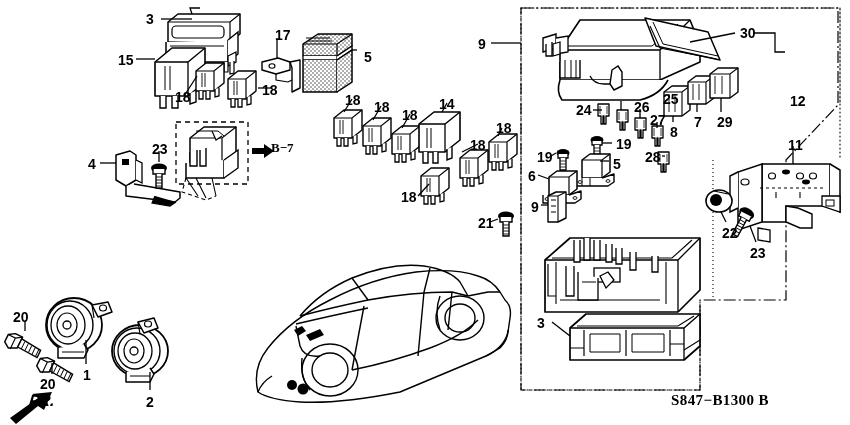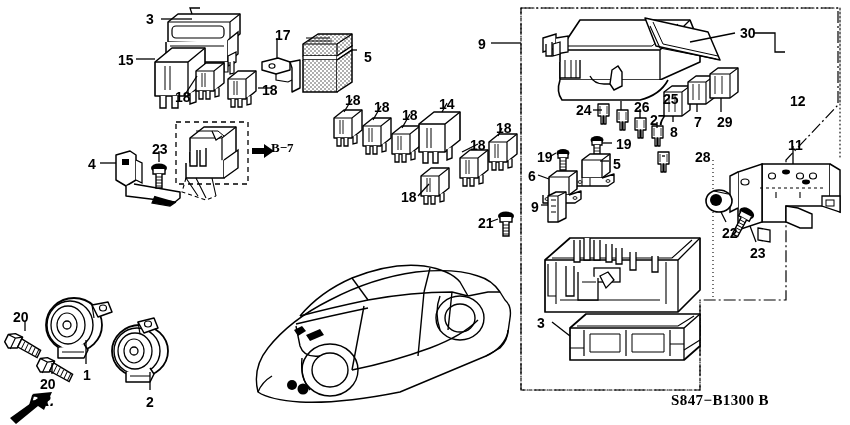--- a/index.html
+++ b/index.html
@@ -468,21 +468,21 @@
       <div class="callout" style="left: 88px; top: 157px;">4</div>
       <div class="callout" style="left: 152px; top: 142px;">23</div>
       <div class="callout" style="left: 478px; top: 216px;">21</div>
       <div class="callout" style="left: 478px; top: 37px;">9</div>
       <div class="callout" style="left: 740px; top: 26px;">30</div>
       <div class="callout" style="left: 790px; top: 54px; margin-top: 40px;">12</div>
       <div class="callout" style="left: 576px; top: 103px;">24</div>
       <div class="callout" style="left: 624px; top: 92px; margin-left: 39px;">25</div>
       <div class="callout" style="left: 634px; top: 100px;">26</div>
       <div class="callout" style="left: 650px; top: 113px;">27</div>
-      <div class="callout" style="left: 695px; top: 150px;">28</div>
+      <div class="callout" style="left: 645px; top: 150px;">28</div>
       <div class="callout" style="left: 670px; top: 125px;">8</div>
       <div class="callout" style="left: 694px; top: 115px;">7</div>
       <div class="callout" style="left: 717px; top: 115px;">29</div>
       <div class="callout" style="left: 616px; top: 137px;">19</div>
       <div class="callout" style="left: 537px; top: 150px;">19</div>
       <div class="callout" style="left: 613px; top: 157px;">5</div>
       <div class="callout" style="left: 528px; top: 169px;">6</div>
       <div class="callout" style="left: 531px; top: 200px;">9</div>
       <div class="callout" style="left: 537px; top: 316px;">3</div>
       <div class="callout" style="left: 788px; top: 138px;">11</div>

